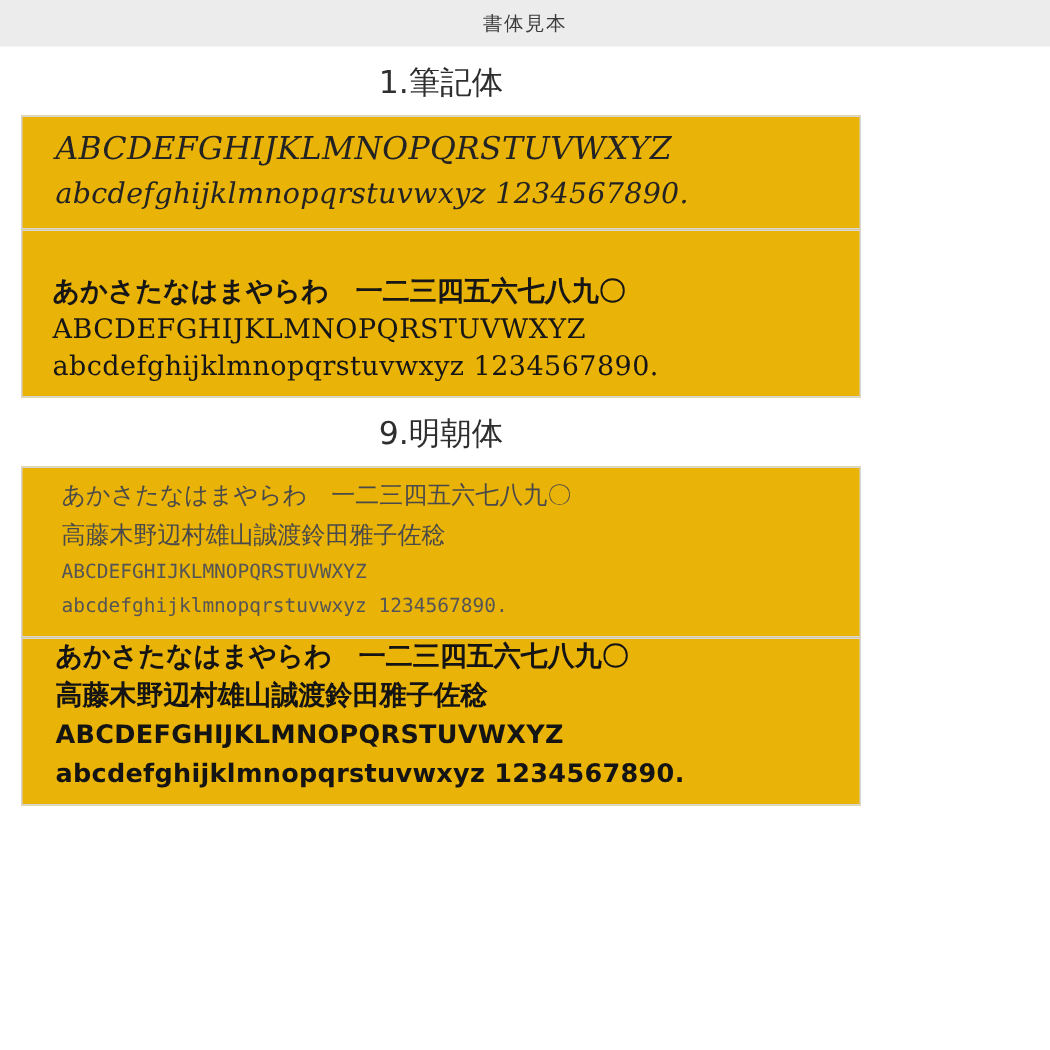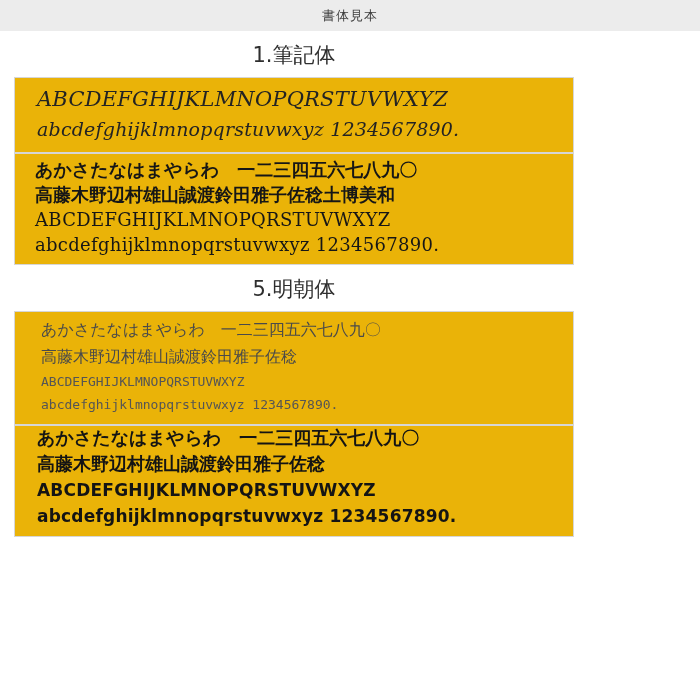--- a/index.html
+++ b/index.html
@@ -148,28 +148,27 @@
     <h2 class="section-title">1.筆記体</h2>
     <div class="sample-box" id="box-script">
       <div class="line">ABCDEFGHIJKLMNOPQRSTUVWXYZ</div>
       <div class="line small">abcdefghijklmnopqrstuvwxyz 1234567890.</div>
     </div>
   </div>
 
   <div class="section">
     <div class="sample-box" id="box-kaisho">
       <div class="line">あかさたなはまやらわ　一二三四五六七八九〇</div>
-      <div class="line">高藤木野辺村雄山誠渡鈴田雅子佐稔土博美和</div>
       <div class="line latin">ABCDEFGHIJKLMNOPQRSTUVWXYZ</div>
       <div class="line latin">abcdefghijklmnopqrstuvwxyz 1234567890.</div>
     </div>
   </div>
 
   <div class="section">
-    <h2 class="section-title">5.明朝体</h2>
+    <h2 class="section-title">9.明朝体</h2>
     <div class="sample-box" id="box-mincho">
       <div class="line">あかさたなはまやらわ　一二三四五六七八九〇</div>
       <div class="line">高藤木野辺村雄山誠渡鈴田雅子佐稔</div>
       <div class="line latin">ABCDEFGHIJKLMNOPQRSTUVWXYZ</div>
       <div class="line latin">abcdefghijklmnopqrstuvwxyz 1234567890.</div>
     </div>
   </div>
 
   <div class="section">
     <div class="sample-box" id="box-maru">

